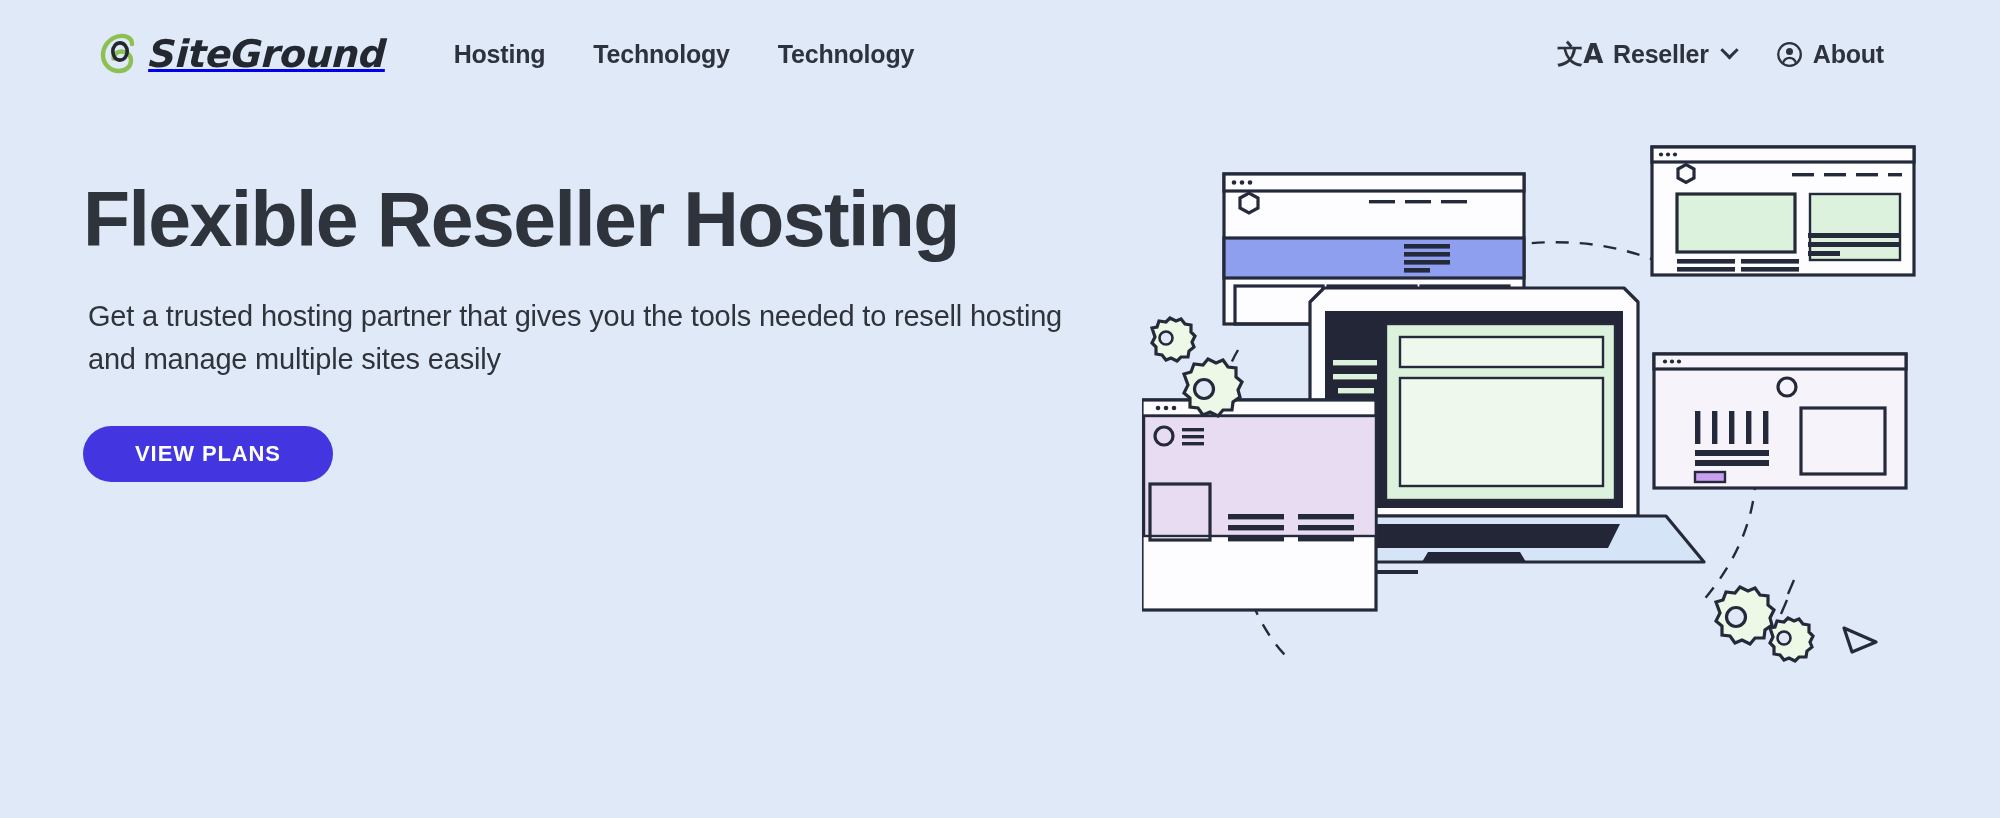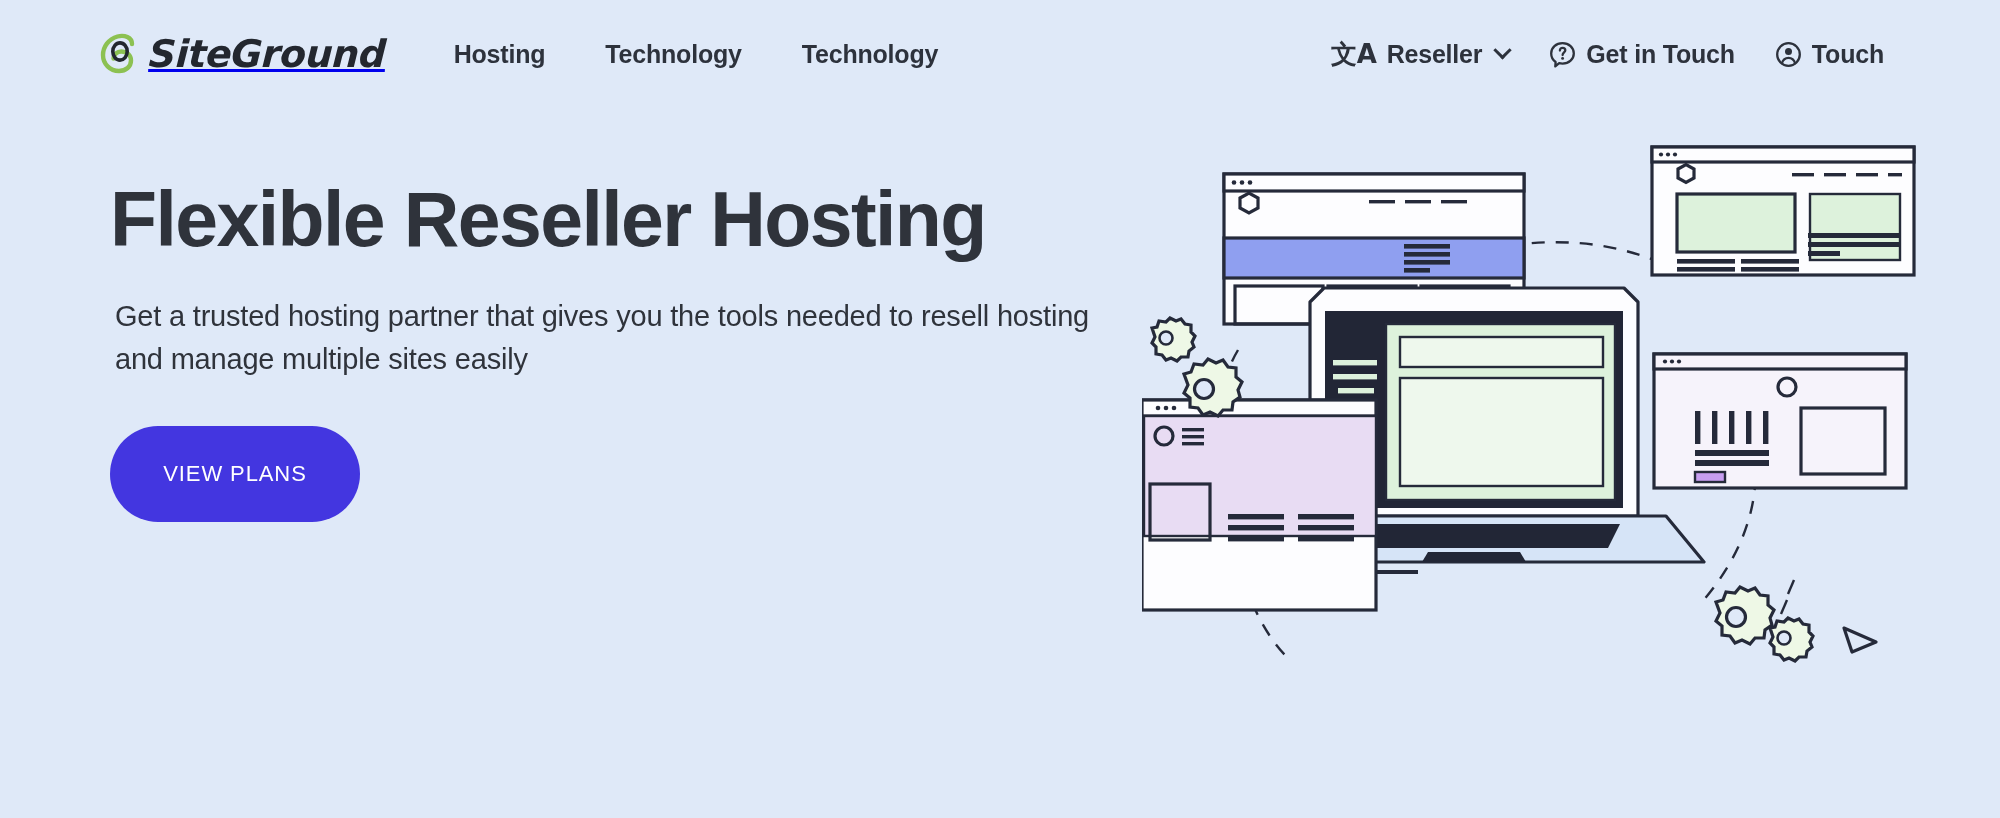--- a/index.html
+++ b/index.html
@@ -52,21 +52,21 @@
     letter-spacing: -0.5px;
     color: #23272f;
     line-height: 1;
     font-style: italic;
     transform: skewX(-3deg);
   }
 
   .mainnav {
     display: flex;
     align-items: center;
-    gap: 12px;
+    gap: 0;
     margin-left: 44px;
     flex: 0 0 auto;
   }
   .mainnav a {
     font-size: 25px;
     font-weight: 700;
     color: #2d323c;
     text-decoration: none;
     padding: 8px 24px;
     letter-spacing: -0.2px;
@@ -108,21 +108,21 @@
     width: 13px; height: 13px;
     border-right: 3.5px solid #2d323c;
     border-bottom: 3.5px solid #2d323c;
     transform: rotate(45deg) translate(-3px,-3px);
     margin-left: 4px;
   }
 
   
   .hero-text {
     position: absolute;
-    left: 110px;
+    left: 83px;
     top: 178px;
     width: 1060px;
   }
   .hero-title {
     font-size: 77px;
     line-height: 1.08;
     font-weight: 700;
     letter-spacing: -1.6px;
     color: #2f333b;
     margin: 0 0 34px 0;
@@ -136,26 +136,26 @@
     margin: 0 0 46px 5px;
     max-width: 1010px;
   }
   .cta {
     display: inline-flex;
     align-items: center;
     justify-content: center;
     background: #4336e0;
     color: #ffffff;
     font-size: 22px;
-    font-weight: 400;
+    font-weight: 700;
     letter-spacing: 0.9px;
     border: none;
     border-radius: 999px;
     padding: 0 46px;
-    height: 96px;
+    height: 56px;
     min-width: 250px;
     cursor: pointer;
     font-family: inherit;
   }
 
   
   .illus {
     position: absolute;
     right: 48px;
     top: 132px;
@@ -192,40 +192,30 @@
     <nav class="utilnav">
 
       <a href="#" class="util-item">
         <span class="util-icon">
           <span class="lang-glyph">文A</span>
         </span>
         <span>Reseller</span>
         <i class="chev"></i>
       </a>
 
-      <a href="#" class="util-item">
-        <span class="util-icon">
-          <svg width="27" height="27" viewBox="0 0 27 27" aria-hidden="true">
-            <path d="M13.5 2.2 C20 2.2 24.8 6.7 24.8 12.4 C24.8 18.1 20 22.6 13.5 22.6 C12.3 22.6 11.2 22.45 10.15 22.2 L6.3 25.4 L6.6 21.0 C4.0 19.0 2.2 15.9 2.2 12.4 C2.2 6.7 7 2.2 13.5 2.2 Z" fill="none" stroke="#2d323c" stroke-width="2.3" stroke-linejoin="round"></path>
-            <path d="M10.9 9.6 C10.9 7.9 12.0 6.8 13.6 6.8 C15.2 6.8 16.3 7.9 16.3 9.3 C16.3 11.4 13.6 11.5 13.6 14.0" fill="none" stroke="#2d323c" stroke-width="2.3" stroke-linecap="round"></path>
-            <circle cx="13.6" cy="17.4" r="1.45" fill="#2d323c"></circle>
-          </svg>
-        </span>
-        <span>Get in Touch</span>
-      </a>
 
       <a href="#" class="util-item">
         <span class="util-icon">
           <svg width="27" height="27" viewBox="0 0 27 27" aria-hidden="true">
             <circle cx="13.5" cy="13.5" r="11.3" fill="none" stroke="#2d323c" stroke-width="2.3"></circle>
             <circle cx="13.5" cy="10.6" r="3.5" fill="#2d323c"></circle>
             <path d="M6.9 22.2 C8.0 18.6 10.5 16.8 13.5 16.8 C16.5 16.8 19.0 18.6 20.1 22.2" fill="none" stroke="#2d323c" stroke-width="2.3" stroke-linecap="round"></path>
           </svg>
         </span>
-        <span>Touch</span>
+        <span>About</span>
       </a>
 
     </nav>
   </header>
 
   <section class="hero-text">
     <h1 class="hero-title">Flexible Reseller Hosting</h1>
     <p class="hero-sub">Get a trusted hosting partner that gives you the tools needed to resell hosting and manage multiple sites easily</p>
     <button class="cta">VIEW PLANS</button>
   </section>

